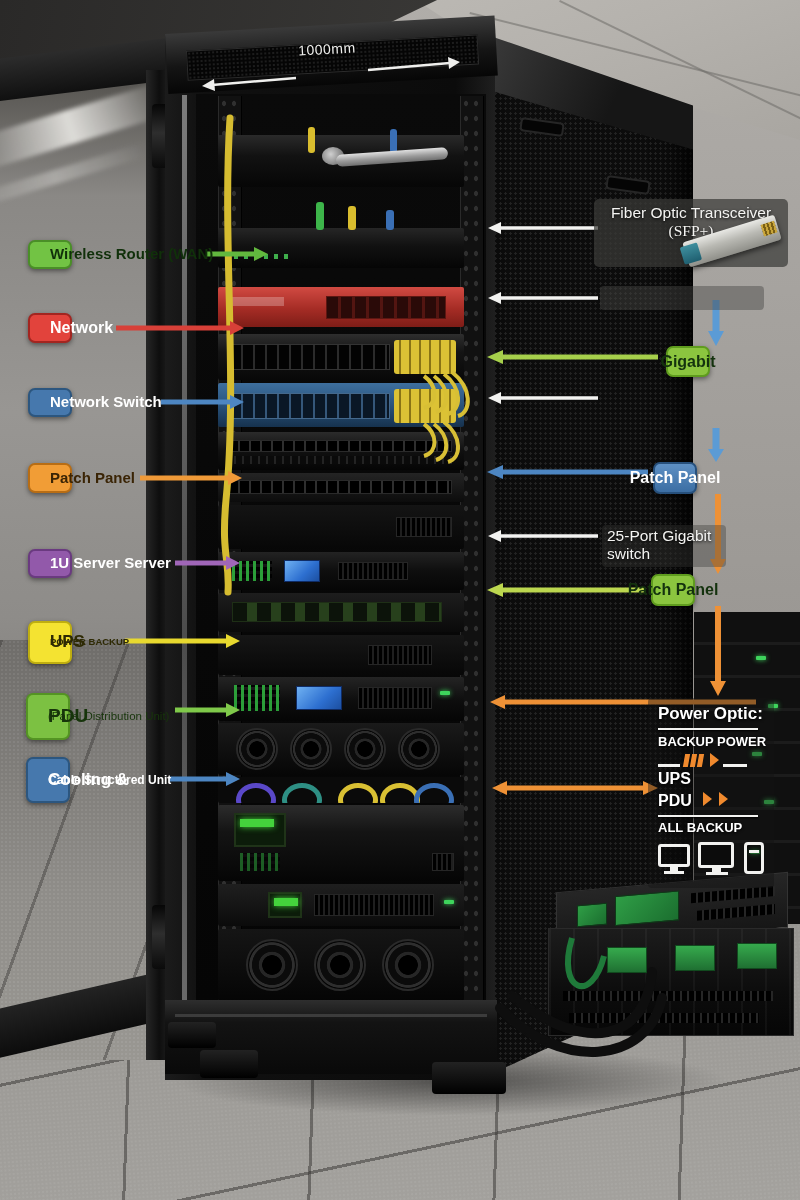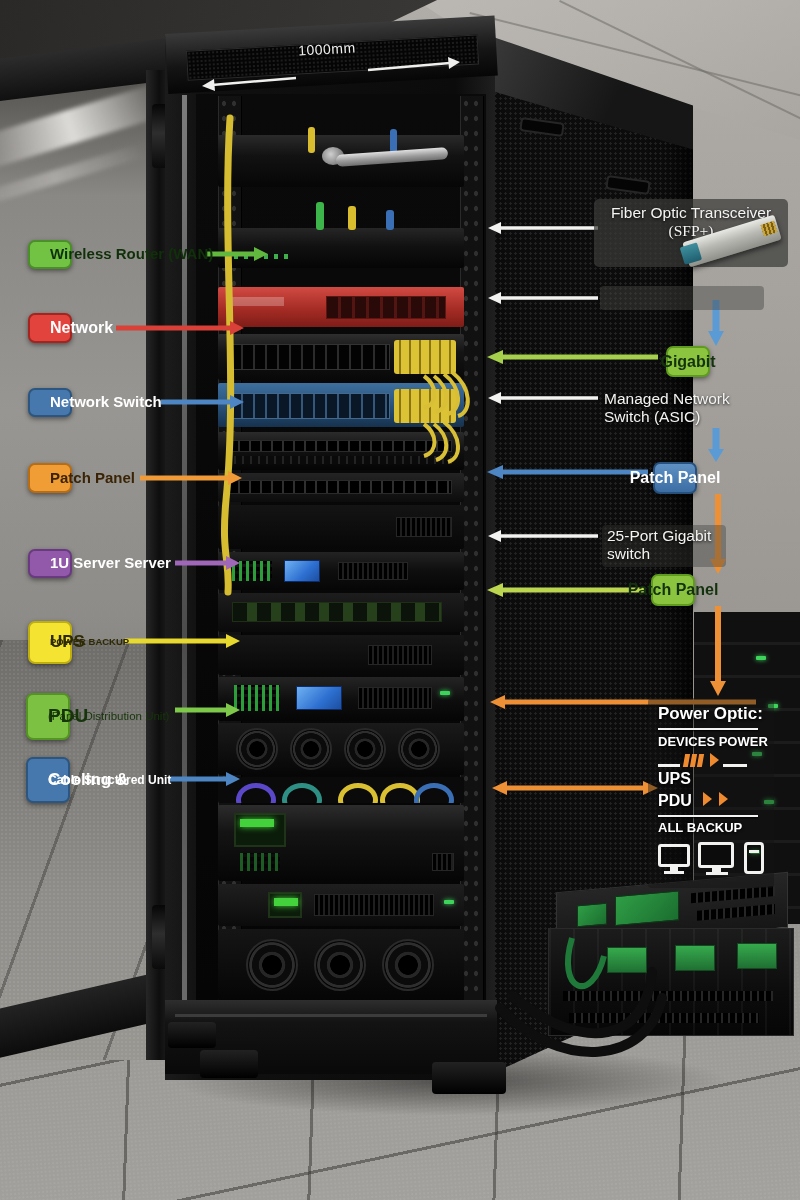--- a/index.html
+++ b/index.html
@@ -439,44 +439,40 @@
     <span style="position:static;font-family:Liberation Serif, serif;">(SFP+)</span>
   </div>
   <div class="sfp"></div>
 
   <div class="backdrop" style="left:600px;top:286px;width:164px;height:24px;"></div>
 
   <div class="lbl" style="left:666px;top:346px;height:31px;background:#8bc53f;border:2px solid #5f9c1e;color:#14320e;font-size:16px;align-items:center;">
     <span class="t">Gigabit</span>
     </div>
 
-  <div class="txtlabel" style="left:604px;top:390px;font-size:15.5px;">
-    <span style="position:static;">Managed Network</span><br>
-    <span style="position:static;">Switch (ASIC)</span>
-  </div>
 
   <div class="lbl" style="left:653px;top:462px;height:32px;background:linear-gradient(180deg,#5e90c4,#3c6ea3);border:2px solid #27507c;color:#fff;font-size:16px;align-items:center;">
     <span class="t">Patch Panel</span>
     </div>
 
   <div class="backdrop" style="left:602px;top:525px;width:124px;height:42px;background:rgba(58,58,56,.38);"></div>
   <div class="txtlabel" style="left:607px;top:527px;font-size:15.5px;">
     <span style="position:static;">25-Port Gigabit</span><br>
     <span style="position:static;">switch</span>
   </div>
 
   <div class="lbl" style="left:651px;top:574px;height:32px;background:#8bc53f;border:2px solid #5f9c1e;color:#14320e;font-size:16px;align-items:center;">
     <span class="t">Patch Panel</span>
     </div>
 
   <div class="pf-bg"></div>
   <div class="pf">
     <div class="row" style="top:4px;font-size:17px;font-weight:bold;">Power Optic:</div>
     <div class="hrline" style="top:28px;"></div>
-    <div class="row" style="top:34px;font-size:13px;font-weight:bold;">DEVICES POWER</div>
+    <div class="row" style="top:34px;font-size:13px;font-weight:bold;">BACKUP POWER</div>
     <div class="row" style="top:53px;">
       <span class="wseg" style="position:static;width:22px;"></span>
       <span class="obar" style="position:static;"></span><span class="obar" style="position:static;"></span><span class="obar" style="position:static;"></span>
       <span class="otri" style="position:static;"></span>
       <span class="wseg" style="position:static;width:24px;"></span>
     </div>
     <div class="row" style="top:70px;font-size:16px;font-weight:bold;">UPS</div>
     <div class="row" style="top:92px;font-size:16px;font-weight:bold;">
       <span style="position:static;">PDU</span>
       <span class="otri" style="position:static;margin-left:7px;"></span>

